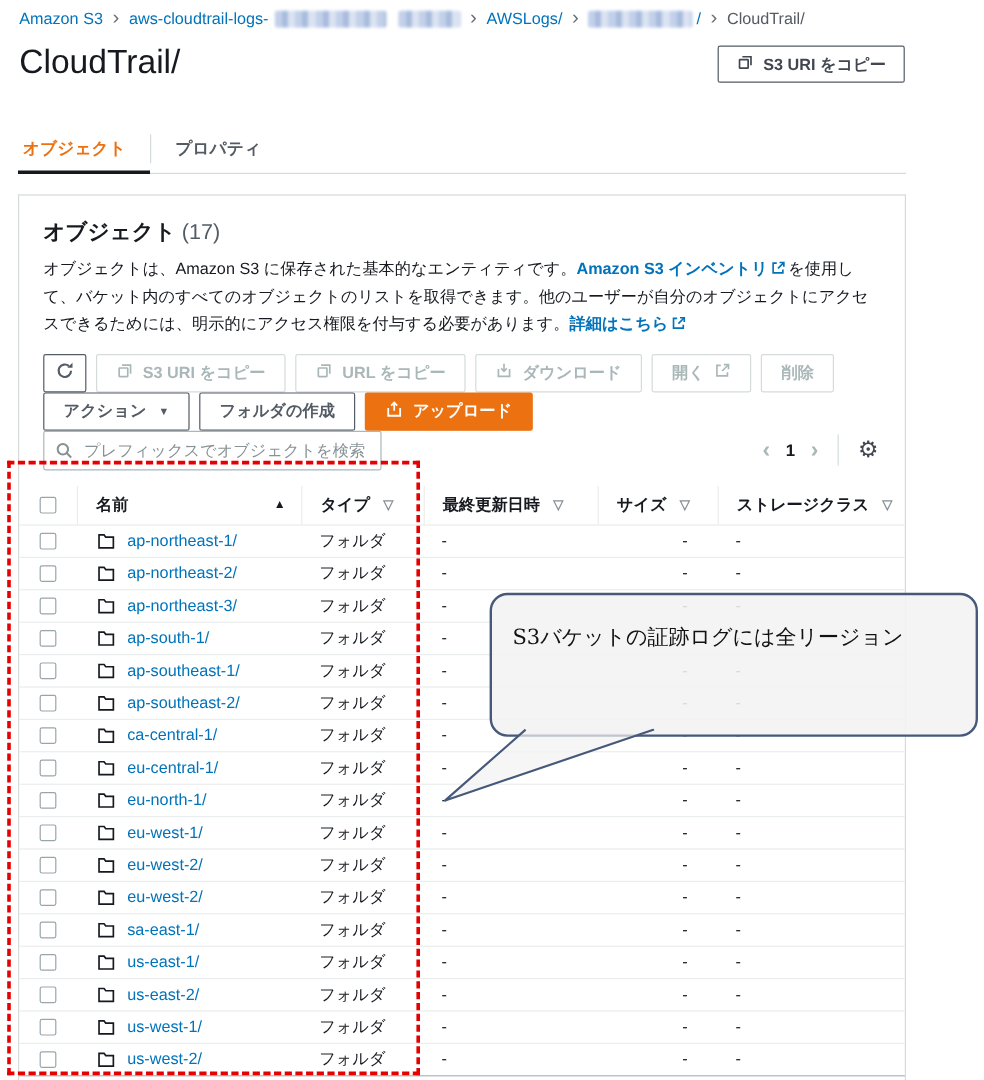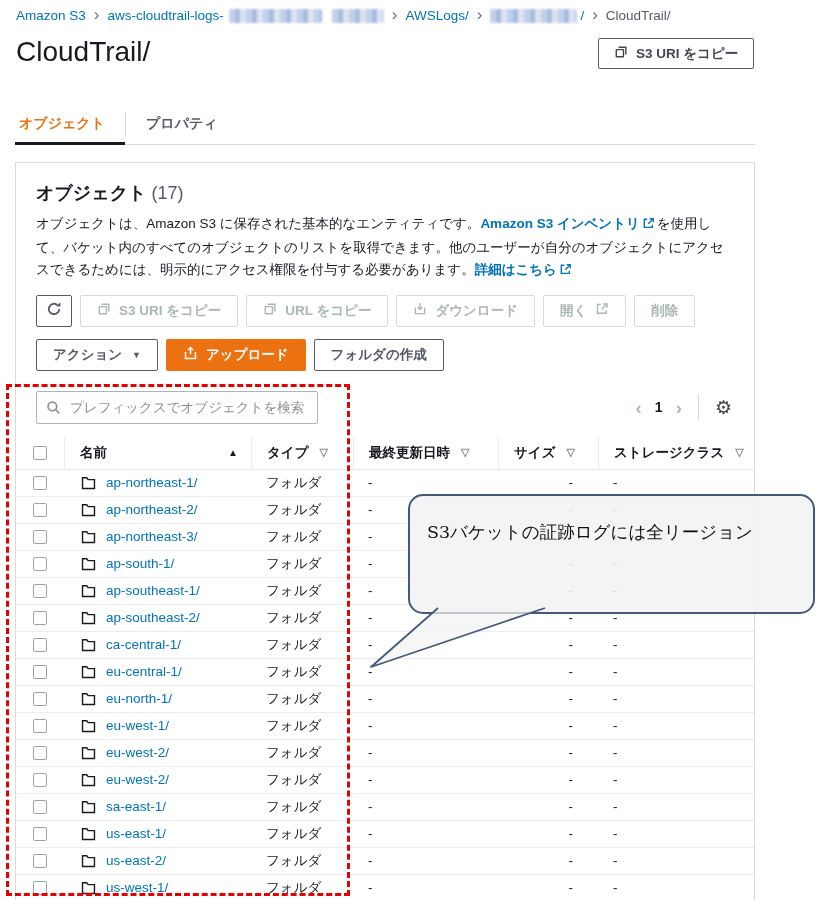--- a/index.html
+++ b/index.html
@@ -54,34 +54,34 @@
   .panel-inner { padding: 18px 20px 0 20px; }
   .panel-heading { font-size: 18px; }
   .panel-heading .count { color: #545b64; font-weight: normal; }
   .panel-desc { margin-top: 8px; font-size: 13.5px; line-height: 1.62; color: #16191f; }
   .desc-link { color: #0073bb; font-weight: bold; cursor: pointer; }
   .ext-ic { vertical-align: -2px; margin: 0 2px; }
 
   
   .toolbar { display: flex; gap: 8px; align-items: center; }
   .toolbar.row1 { margin-top: 12px; }
-  .toolbar.row2 { margin-top: 12px; }
+  .toolbar.row2 { margin-top: 0; }
   .btn {
     height: 32px; display: inline-flex; align-items: center; gap: 8px;
     background: #fff; border-radius: 2px; padding: 0 16px;
     font-size: 13.5px; font-weight: bold; font-family: inherit;
   }
   .btn-disabled { color: #aab7b8; border: 1px solid #d5dbdb; }
   .btn-normal { color: #545b64; border: 1px solid #545b64; cursor: pointer; }
   .btn-primary { color: #fff; background: #ec7211; border: 1px solid #ec7211; cursor: pointer; }
   .btn-icononly { width: 36px; justify-content: center; padding: 0; }
   .caret { font-size: 9px; margin-left: 2px; }
 
   
-  .search-row { margin-top: 20px; display: flex; justify-content: space-between; align-items: center; }
+  .search-row { margin-top: 0; display: flex; justify-content: space-between; align-items: center; }
   .search-wrap { position: relative; }
   .search-input {
     width: 282px; height: 33px; border: 1px solid #aab7b8; border-radius: 2px;
     padding: 0 10px 0 33px; font-size: 13.5px; font-family: inherit; color: #16191f;
   }
   .search-input::placeholder { color: #879196; }
   .search-ic { position: absolute; left: 10px; top: 9px; }
   .pager { display: flex; align-items: center; gap: 13px; margin-right: 2px; }
   .pg-arrow { color: #aab7b8; font-size: 19px; font-weight: bold; line-height: 1; cursor: default; }
   .pg-num { font-size: 14px; font-weight: bold; color: #16191f; cursor: pointer; }
@@ -228,30 +228,30 @@
       <button class="btn btn-disabled">
           <span>削除</span>
         </button>
     </div>
 
     <div class="toolbar row2">
       <button class="btn btn-normal">
           <span>アクション</span>
           <span class="caret">▼</span>
         </button>
+      <button class="btn btn-normal">
+          <span>フォルダの作成</span>
+        </button>
       <button class="btn btn-primary">
           <span><svg width="15" height="15" viewBox="0 0 16 16" fill="none" stroke="#ffffff" stroke-width="1.6">
               <path d="M2.7 6.3v7h10.6v-7"></path>
               <path d="M8 8.8v-7"></path>
               <path d="M5.3 4.3L8 1.6l2.7 2.7"></path>
             </svg></span>
           <span>アップロード</span>
-        </button>
-      <button class="btn btn-normal">
-          <span>フォルダの作成</span>
         </button>
     </div>
 
     <div class="search-row">
       <span class="search-wrap">
         <span class="search-ic"><svg width="15" height="15" viewBox="0 0 16 16" fill="none" stroke="#879196" stroke-width="1.8">
               <circle cx="6.8" cy="6.8" r="4.6"></circle>
               <path d="M10.4 10.4L14.2 14.2"></path>
             </svg></span>
         <input class="search-input" type="text" placeholder="プレフィックスでオブジェクトを検索" style="">

